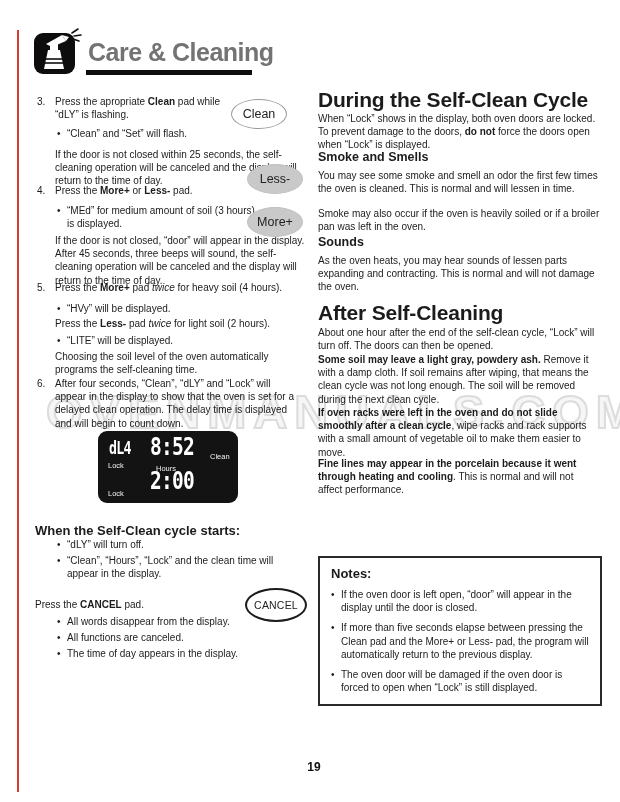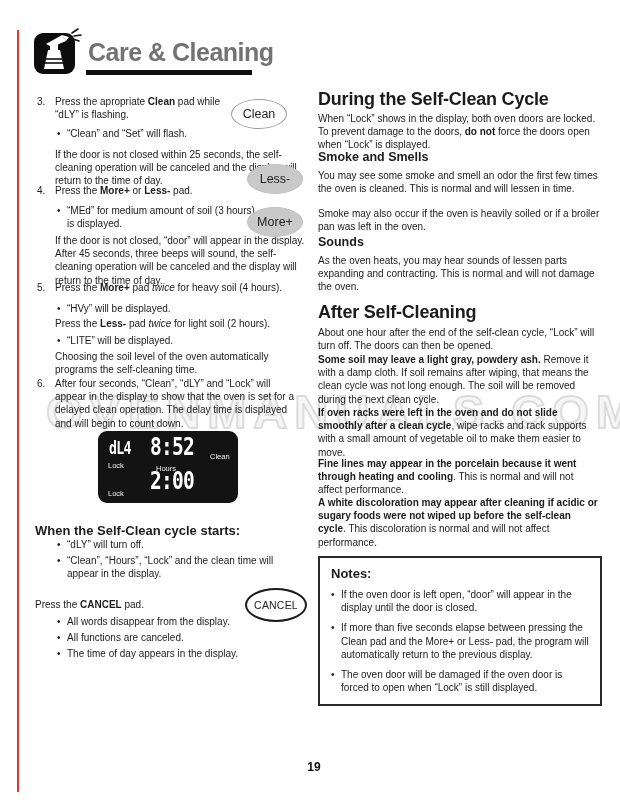--- a/index.html
+++ b/index.html
@@ -13,21 +13,21 @@
   .logo{position:absolute;left:33px;top:26px;width:52px;height:50px;}
   .title{position:absolute;left:88px;top:38px;font-size:25px;font-weight:bold;
         letter-spacing:-0.5px;color:#737373;margin:0;}
   .rule{position:absolute;left:86px;top:70px;width:166px;height:5px;background:#0e0e0e;}
   
   .blk{position:absolute;font-size:10px;line-height:13.2px;z-index:1;}
   .step{display:flex;}
   .step .num{width:18px;flex:none;}
   .bullet{display:flex;}
   .bullet .dot{width:10px;flex:none;}
-  .h-big{font-size:18px;font-weight:bold;letter-spacing:-0.2px;}
+  .h-big{font-size:21px;font-weight:bold;letter-spacing:-0.2px;}
   .h-mid{font-size:13px;font-weight:bold;}
   .h-sub{font-size:12.5px;font-weight:bold;}
   .rb{font-weight:bold;}
   .ri{font-style:italic;}
   
   .pad{position:absolute;display:flex;align-items:center;justify-content:center;
         border-radius:50%;font-size:12.5px;color:#222;z-index:2;}
   .pad.white{background:#fff;border:1px solid #999;}
   .pad.gray{background:#c9c9c9;border:1px solid #c0c0c0;}
   .pad.outline{background:#fff;border:2px solid #1c1c1c;font-size:10.5px;letter-spacing:0.2px;}
@@ -174,21 +174,20 @@
   <div class="blk" style="left:318px;top:207px;width:282px;">Smoke may also occur if the oven is heavily soiled or if a broiler pan was left in the oven.</div>
 
   <div class="blk h-sub" style="left:318px;top:236px;width:282px;">Sounds</div>
   <div class="blk" style="left:318px;top:254px;width:282px;">As the oven heats, you may hear sounds of lessen parts expanding and contracting. This is normal and will not damage the oven.</div>
 
   <div class="blk h-big" style="left:318px;top:306px;width:282px;">After Self-Cleaning</div>
   <div class="blk" style="left:318px;top:326px;width:282px;">About one hour after the end of the self-clean cycle, “Lock” will turn off. The doors can then be opened.</div>
   <div class="blk" style="left:318px;top:353px;width:282px;"><span class="rb">Some soil may leave a light gray, powdery ash.</span><span> Remove it with a damp cloth. If soil remains after wiping, that means the clean cycle was not long enough. The soil will be removed during the next clean cycle.</span></div>
   <div class="blk" style="left:318px;top:406px;width:282px;"><span class="rb">If oven racks were left in the oven and do not slide smoothly after a clean cycle</span><span>, wipe racks and rack supports with a small amount of vegetable oil to make them easier to move.</span></div>
   <div class="blk" style="left:318px;top:457px;width:282px;"><span class="rb">Fine lines may appear in the porcelain because it went through heating and cooling</span><span>. This is normal and will not affect performance.</span></div>
-  <div class="blk" style="left:318px;top:496px;width:282px;"><span class="rb">A white discoloration may appear after cleaning if acidic or sugary foods were not wiped up before the self-clean cycle</span><span>. This discoloration is normal and will not affect performance.</span></div>
 
   <div class="notes">
     <div class="nh">Notes:</div>
     <div class="bullet">
       <span class="dot">•</span>
       <span>If the oven door is left open, “door” will appear in the display until the door is closed.</span>
     </div>
     <div class="bullet">
       <span class="dot">•</span>
       <span>If more than five seconds elapse between pressing the Clean pad and the More+ or Less- pad, the program will automatically return to the previous display.</span>

